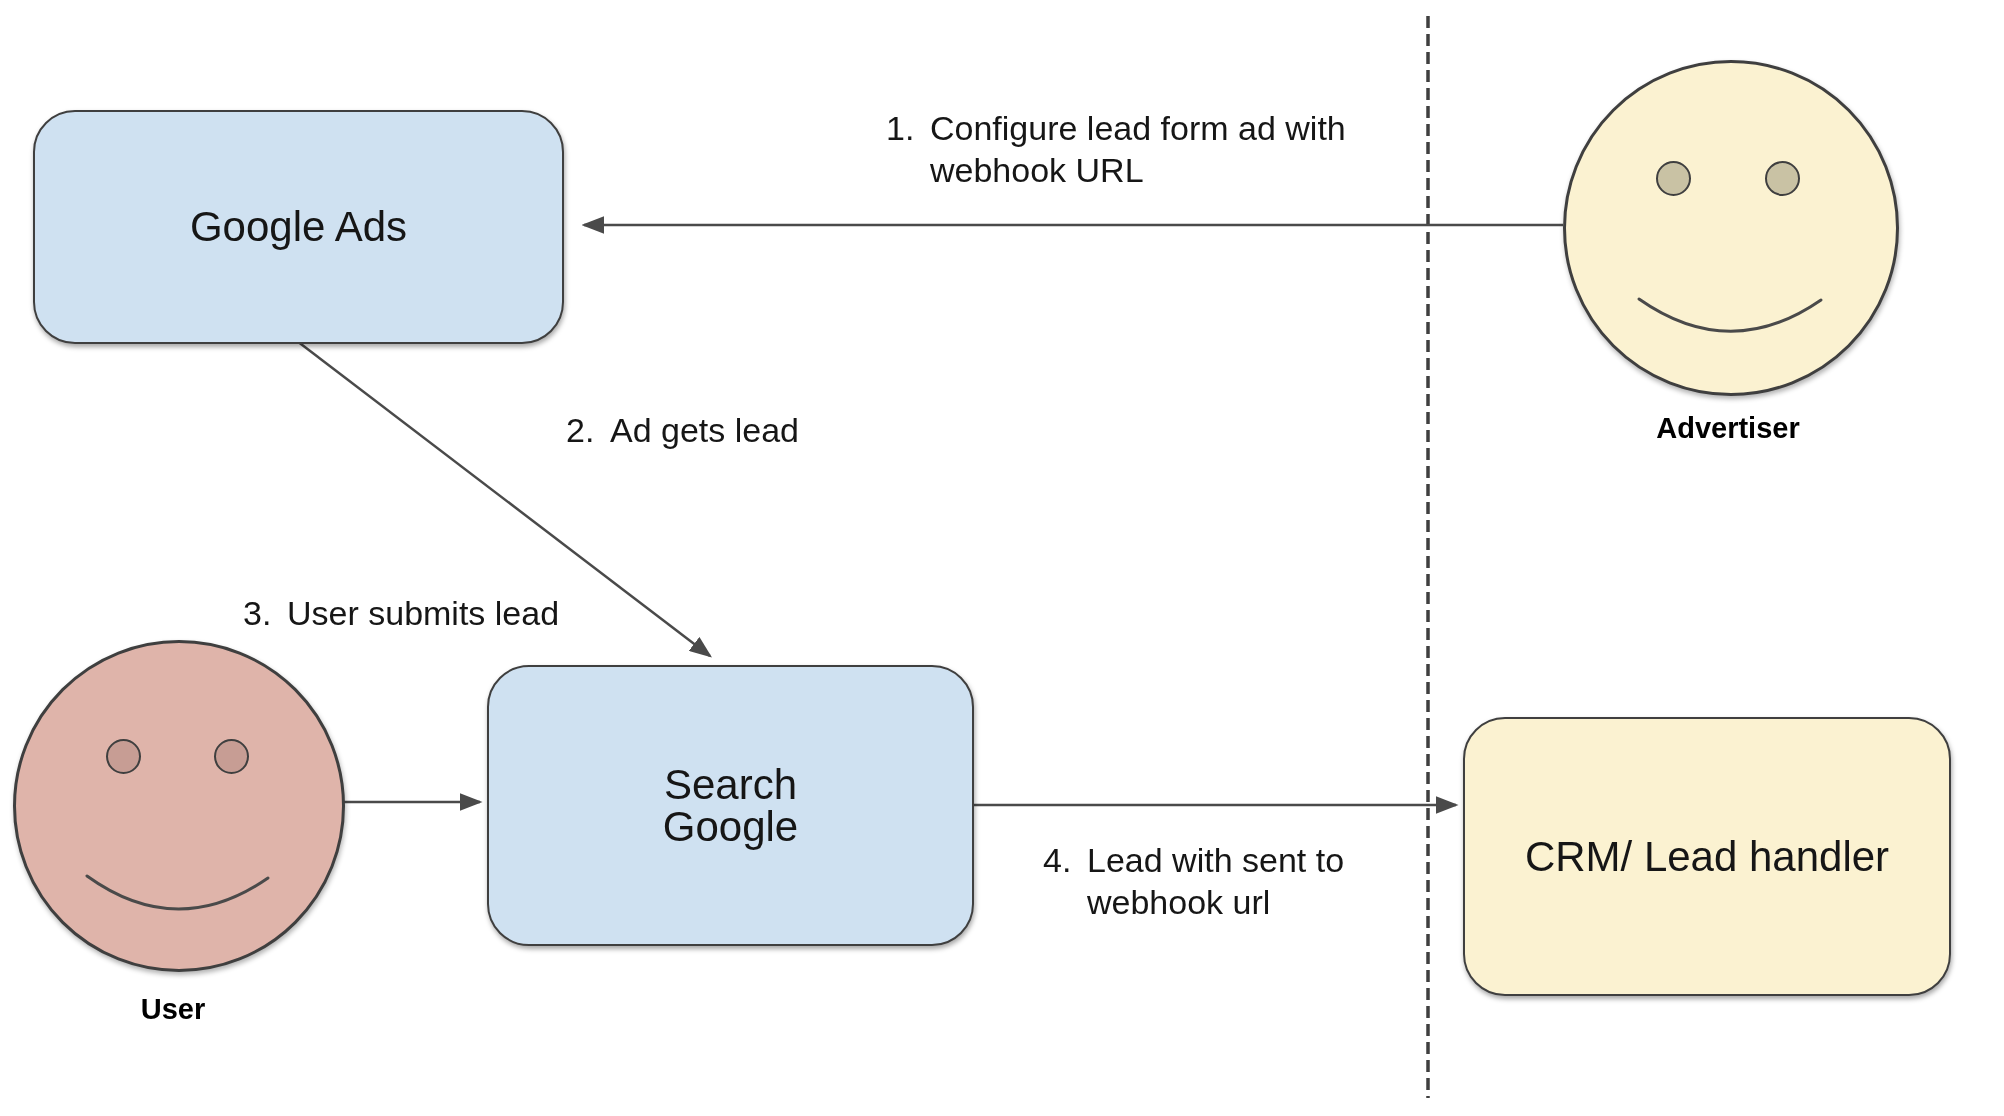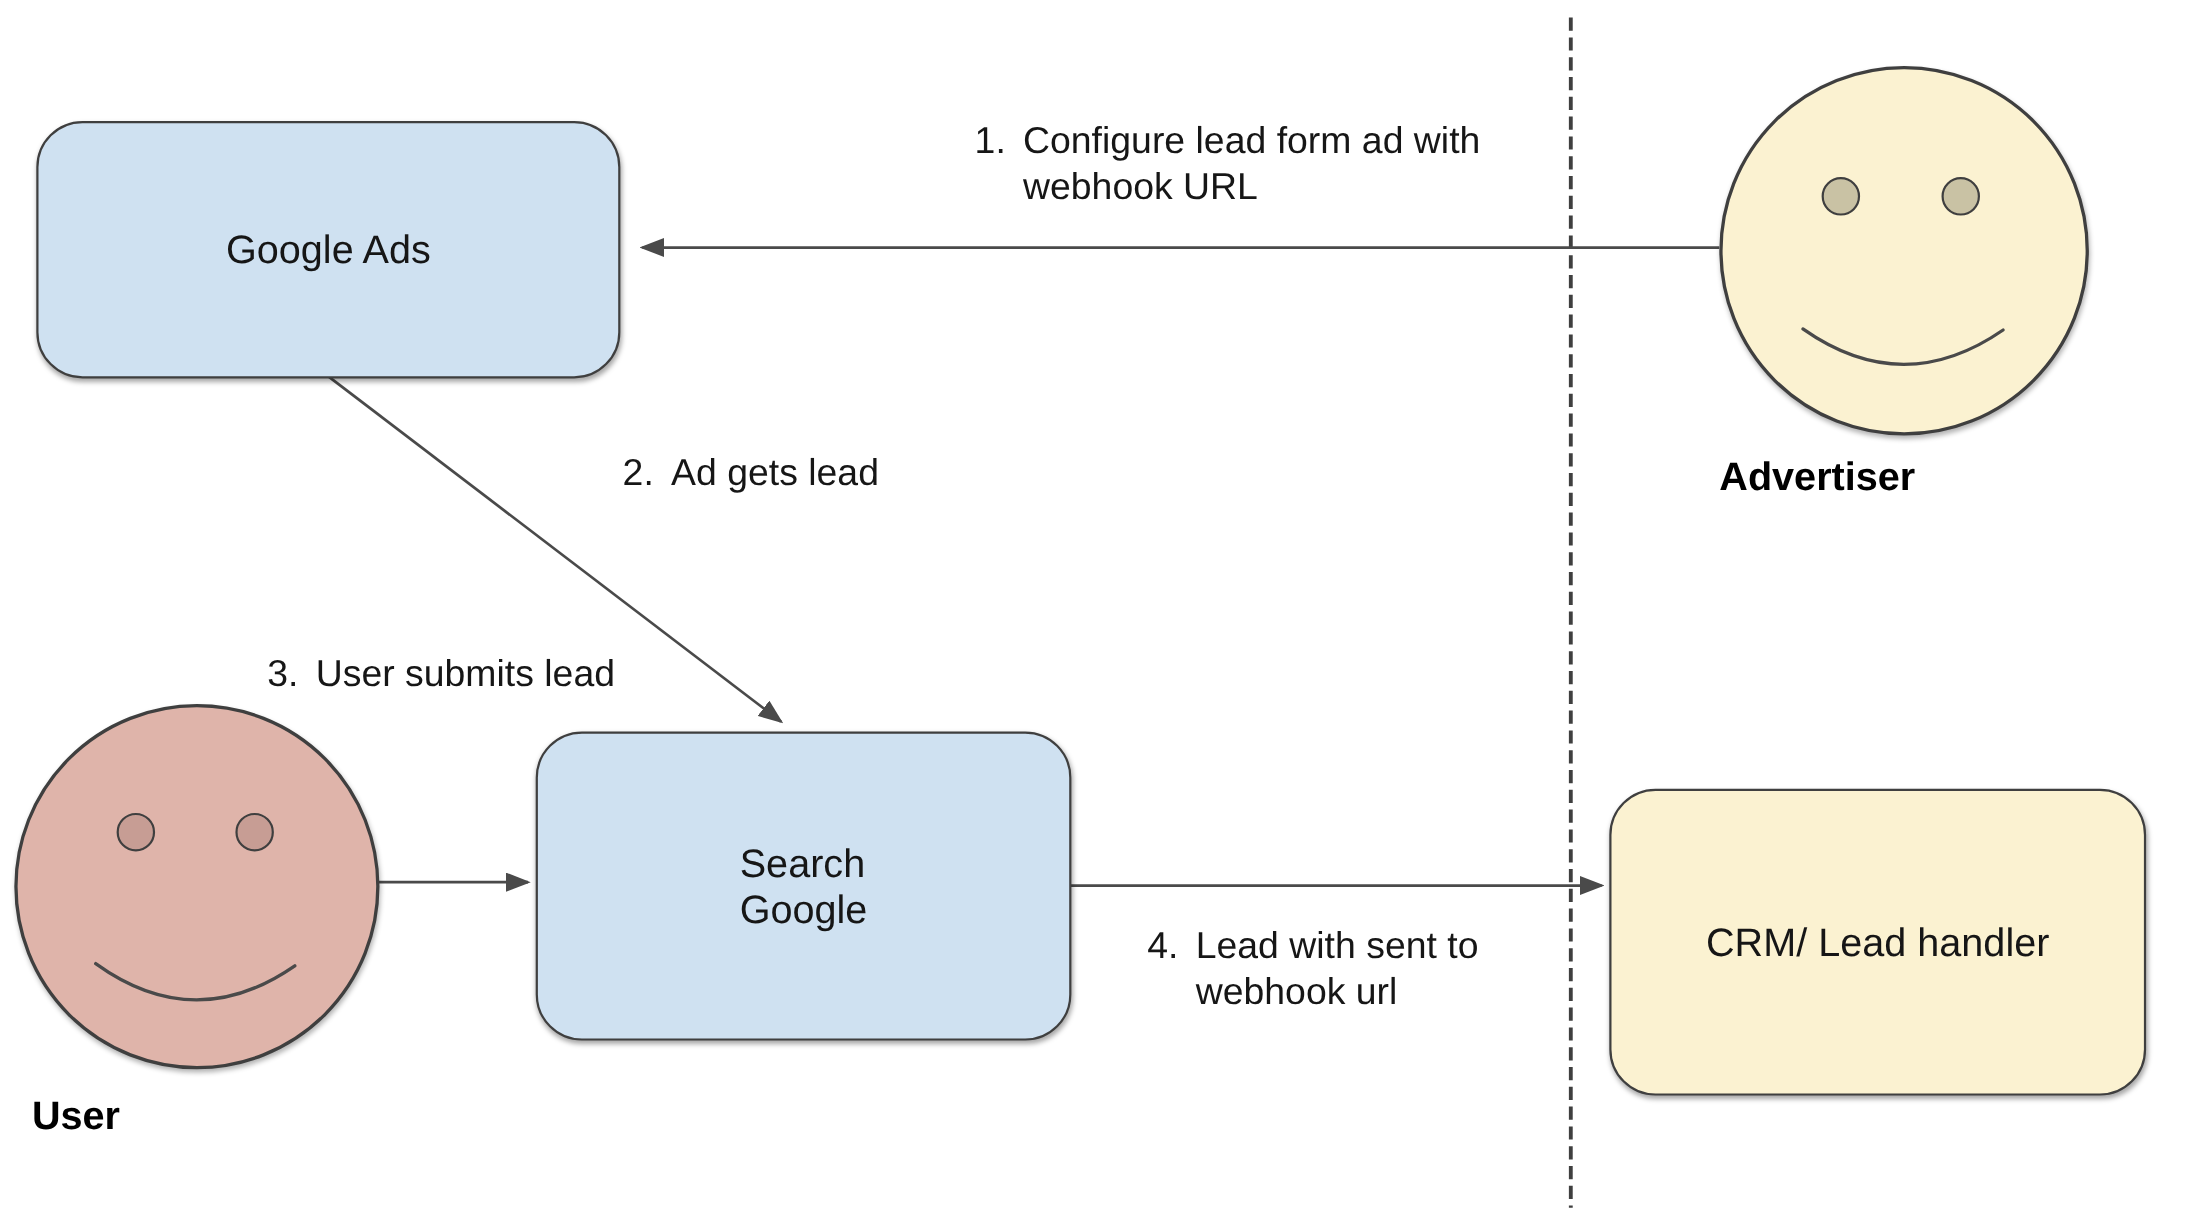--- a/index.html
+++ b/index.html
@@ -28,22 +28,22 @@
     pointer-events:none;
   }
   .connector-layer line{stroke:var(--line);stroke-width:2.5;}
   .connector-layer .dashed{stroke:var(--stroke);stroke-width:3.5;}
   .node{
     position:absolute;
     border:2.5px solid var(--stroke);
     border-radius:42px;
     box-shadow:1px 3px 5px rgba(0,0,0,0.35);
     display:flex;align-items:center;justify-content:center;
-    text-align:left;
-    font-size:36px;line-height:42px;
+    text-align:center;
+    font-size:42px;line-height:42px;
     color:var(--text);
   }
   .node.blue{background:var(--box-blue);}
   .node.yellow{background:var(--box-yellow);}
   .face{
     position:absolute;
     border:3px solid var(--stroke);
     border-radius:50%;
     box-shadow:1px 3px 5px rgba(0,0,0,0.3);
   }
@@ -54,22 +54,23 @@
     width:35px;height:35px;border-radius:50%;
     border:2.5px solid var(--stroke);
     box-sizing:border-box;
   }
   .eye.tan{background:var(--eye-tan);}
   .eye.pinkdark{background:var(--eye-pink);}
   .smile{position:absolute;left:0;top:0;width:100%;height:100%;}
   .smile path{fill:none;stroke:var(--line);stroke-width:3;stroke-linecap:round;}
   .actor-label{
     position:absolute;
+    text-align:center;
     font-weight:bold;
-    font-size:36px;
+    font-size:29px;
     color:var(--name-text);
   }
   .step{
     position:absolute;
     display:flex;
     font-size:34px;line-height:42px;
     color:var(--text);
     white-space:nowrap;
   }
   .step .num{width:44px;flex:0 0 auto;}
@@ -116,21 +117,21 @@
   </div>
   <div class="actor-label" style="left:1563px;top:412px;width:330px;">Advertiser</div>
 
   <div class="face pink" style="left:13px;top:640px;width:326px;height:326px;">
     <div class="eye pinkdark" style="left:90px;top:96px;"></div>
     <div class="eye pinkdark" style="left:198px;top:96px;"></div>
     <svg class="smile" viewBox="0 0 326 326">
       <path d="M71,233 Q161,298 252,235"></path>
     </svg>
   </div>
-  <div class="actor-label" style="left:29px;top:993px;width:326px;">User</div>
+  <div class="actor-label" style="left:10px;top:993px;width:326px;">User</div>
 
   <div class="step" style="left:886px;top:107px;">
     <span class="num">1.</span>
     <span>
       <div>Configure lead form ad with</div>
       <div>webhook URL</div>
     </span>
   </div>
 
   <div class="step" style="left:566px;top:409px;">

